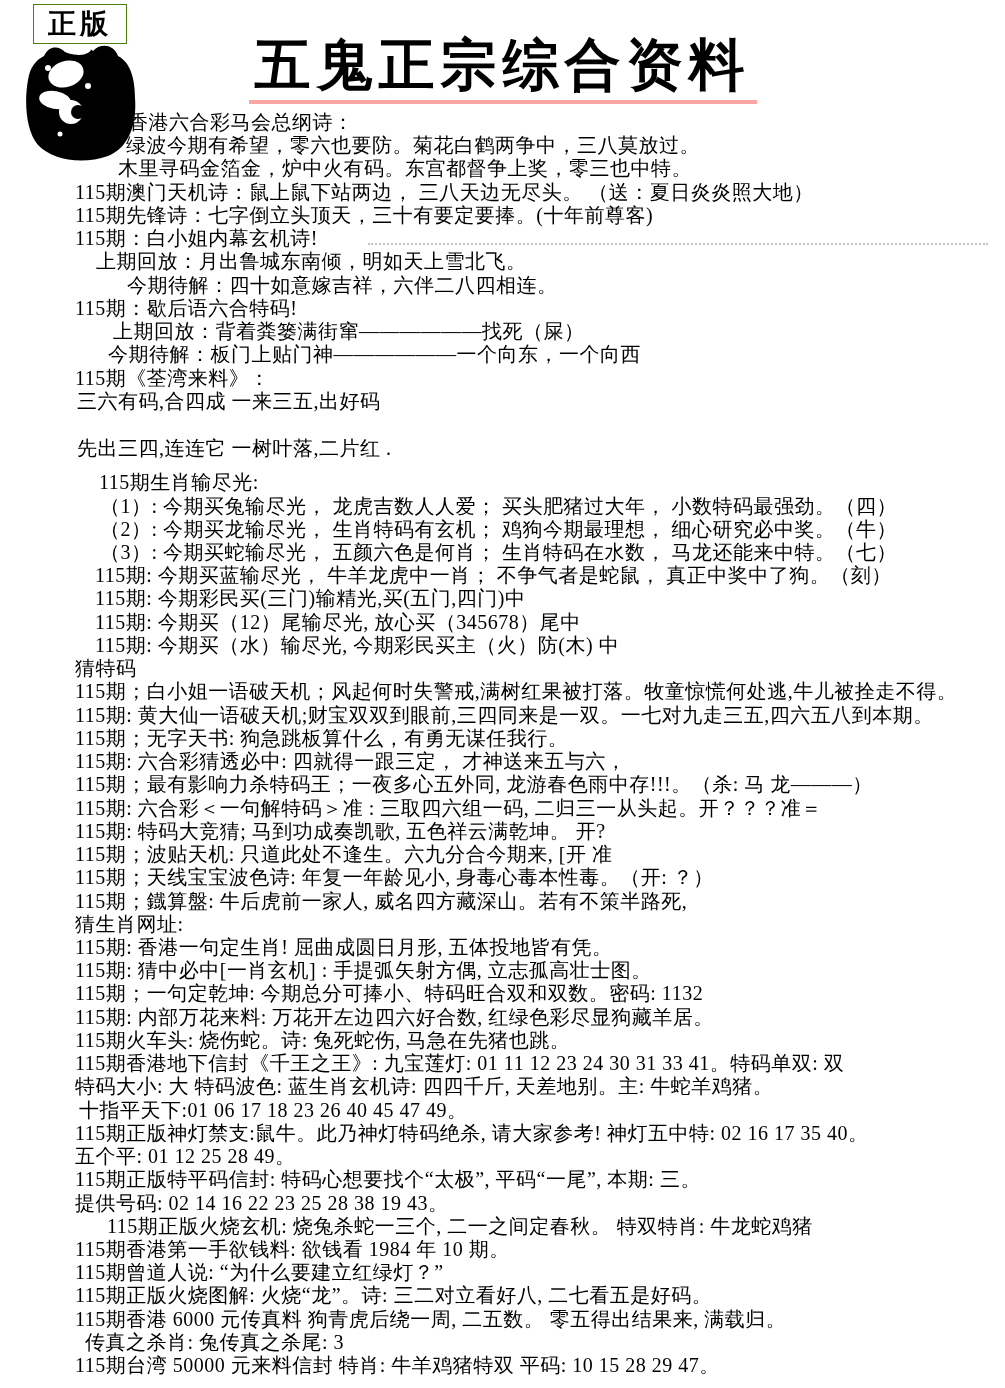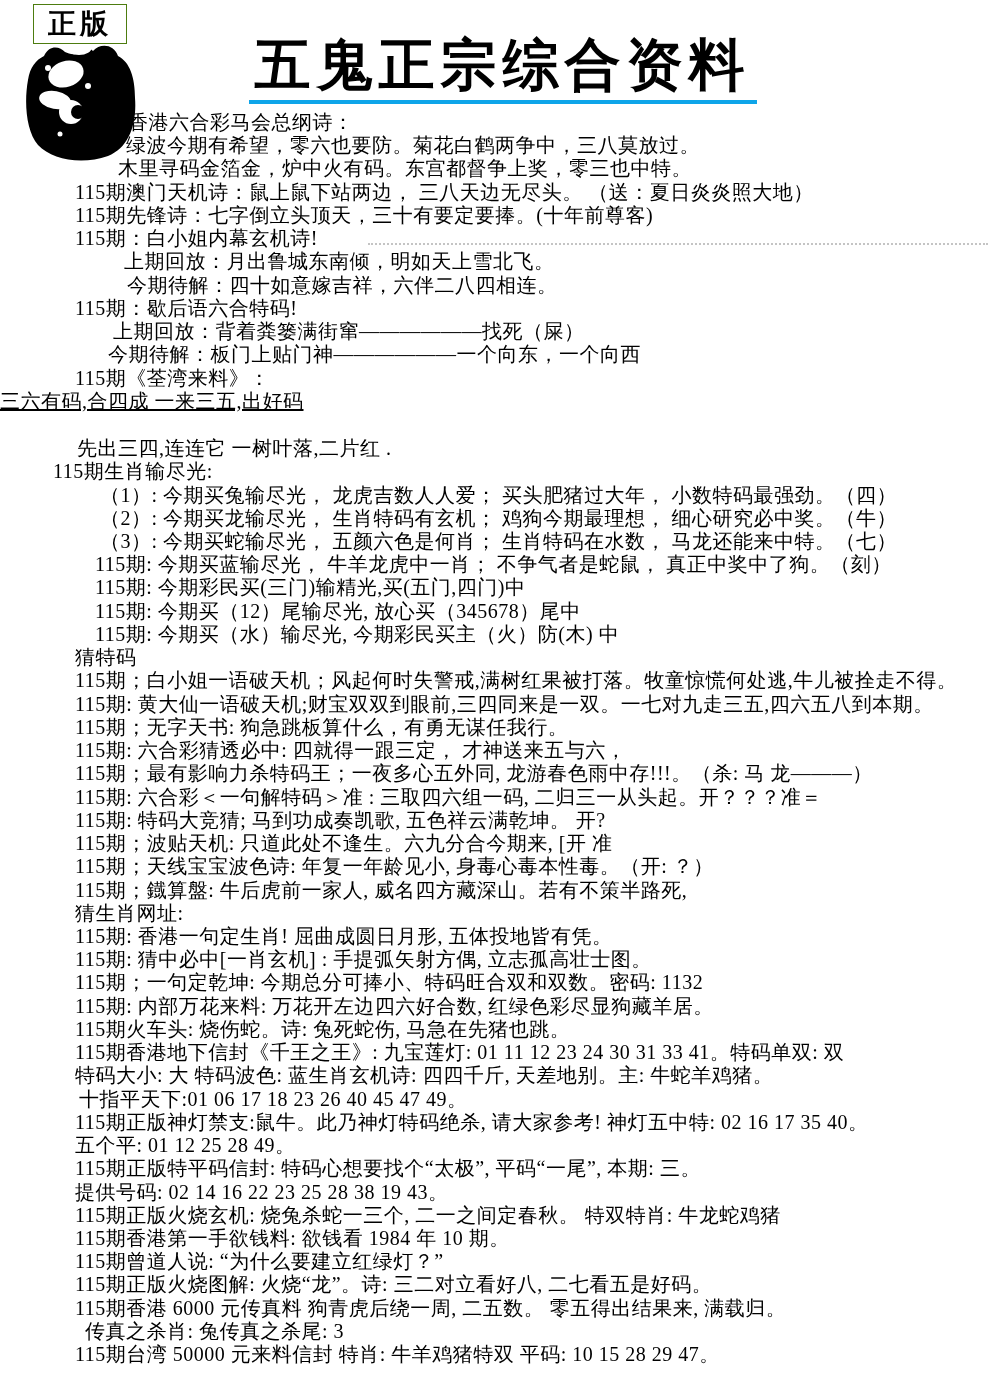--- a/index.html
+++ b/index.html
@@ -13,21 +13,21 @@
   .badge{
     position:absolute;left:33px;top:4px;width:92px;height:38px;
     border:1px solid #4d7c0f;display:flex;align-items:center;justify-content:center;
     font-size:28px;font-weight:bold;letter-spacing:4px;background:#fff;z-index:4;
   }
   .ghost{position:absolute;left:22px;top:38px;z-index:3;}
   .title{
     position:absolute;top:28px;left:0;width:100%;text-align:center;
     font-size:56px;font-weight:bold;letter-spacing:6px;white-space:nowrap;z-index:1;
   }
-  .title .u{border-bottom:4px solid #0ea5e9;padding:0 6px 4px 6px;}
+  .title .u{border-bottom:4px solid #fca5a5;padding:0 6px 4px 6px;}
   
   #content{position:absolute;top:111px;left:0;width:850px;z-index:1;}
   .line{
     height:23.24px;line-height:23.24px;font-size:20px;letter-spacing:0.5px;
     white-space:nowrap;overflow:visible;
   }
   .artifact{
     position:absolute;left:368px;top:243px;width:620px;height:0;
     border-top:2px dotted #c4c4c4;z-index:0;
   }
@@ -66,29 +66,29 @@
 
 <div class="artifact"></div>
 
 <div id="content">
     <div class="line" style="padding-left: 128px;">香港六合彩马会总纲诗：</div>
     <div class="line" style="padding-left: 126px;">绿波今期有希望，零六也要防。菊花白鹤两争中，三八莫放过。</div>
     <div class="line" style="padding-left: 118px;">木里寻码金箔金，炉中火有码。东宫都督争上奖，零三也中特。</div>
     <div class="line" style="padding-left: 75px;">115期澳门天机诗：鼠上鼠下站两边， 三八天边无尽头。 （送：夏日炎炎照大地）</div>
     <div class="line" style="padding-left: 75px;">115期先锋诗：七字倒立头顶天，三十有要定要捧。(十年前尊客)</div>
     <div class="line" style="padding-left: 75px;">115期：白小姐内幕玄机诗!</div>
-    <div class="line" style="padding-left: 96px; margin-left: 28px;">上期回放：月出鲁城东南倾，明如天上雪北飞。</div>
+    <div class="line" style="padding-left: 96px;">上期回放：月出鲁城东南倾，明如天上雪北飞。</div>
     <div class="line" style="padding-left: 127px;">今期待解：四十如意嫁吉祥，六伴二八四相连。</div>
     <div class="line" style="padding-left: 75px;">115期：歇后语六合特码!</div>
     <div class="line" style="padding-left: 113px;">上期回放：背着粪篓满街窜——————找死（屎）</div>
     <div class="line" style="padding-left: 108px;">今期待解：板门上贴门神——————一个向东，一个向西</div>
     <div class="line" style="padding-left: 75px;">115期《荃湾来料》：</div>
-    <div class="line" style=" text-decoration: underline;">三六有码,合四成 一来三五,出好码</div>
+    <div class="line" style="padding-left: 77px;">三六有码,合四成 一来三五,出好码</div>
     <div class="line" style="padding-left: 77px; margin-top: 24px;">先出三四,连连它 一树叶落,二片红 .</div>
-    <div class="line" style="padding-left: 53px;">115期生肖输尽光:</div>
+    <div class="line" style="padding-left: 99px; margin-top: 11px;">115期生肖输尽光:</div>
     <div class="line" style="padding-left: 100px;">（1）: 今期买兔输尽光， 龙虎吉数人人爱； 买头肥猪过大年， 小数特码最强劲。（四）</div>
     <div class="line" style="padding-left: 100px;">（2）: 今期买龙输尽光， 生肖特码有玄机； 鸡狗今期最理想， 细心研究必中奖。（牛）</div>
     <div class="line" style="padding-left: 100px;">（3）: 今期买蛇输尽光， 五颜六色是何肖； 生肖特码在水数， 马龙还能来中特。（七）</div>
     <div class="line" style="padding-left: 95px;">115期: 今期买蓝输尽光， 牛羊龙虎中一肖； 不争气者是蛇鼠， 真正中奖中了狗。（刻）</div>
     <div class="line" style="padding-left: 95px;">115期: 今期彩民买(三门)输精光,买(五门,四门)中</div>
     <div class="line" style="padding-left: 95px;">115期: 今期买（12）尾输尽光, 放心买（345678）尾中</div>
     <div class="line" style="padding-left: 95px;">115期: 今期买（水）输尽光, 今期彩民买主（火）防(木) 中</div>
     <div class="line" style="padding-left: 75px;">猜特码</div>
     <div class="line" style="padding-left: 75px;">115期；白小姐一语破天机；风起何时失警戒,满树红果被打落。牧童惊慌何处逃,牛儿被拴走不得。</div>
     <div class="line" style="padding-left: 75px;">115期: 黄大仙一语破天机;财宝双双到眼前,三四同来是一双。一七对九走三五,四六五八到本期。</div>
@@ -106,20 +106,20 @@
     <div class="line" style="padding-left: 75px;">115期；一句定乾坤: 今期总分可捧小、特码旺合双和双数。密码: 1132</div>
     <div class="line" style="padding-left: 75px;">115期: 内部万花来料: 万花开左边四六好合数, 红绿色彩尽显狗藏羊居。</div>
     <div class="line" style="padding-left: 75px;">115期火车头: 烧伤蛇。诗: 兔死蛇伤, 马急在先猪也跳。</div>
     <div class="line" style="padding-left: 75px;">115期香港地下信封《千王之王》: 九宝莲灯: 01 11 12 23 24 30 31 33 41。特码单双: 双</div>
     <div class="line" style="padding-left: 75px;">特码大小: 大  特码波色: 蓝生肖玄机诗: 四四千斤, 天差地别。主: 牛蛇羊鸡猪。</div>
     <div class="line" style="padding-left: 79px;">十指平天下:01 06 17 18 23 26 40 45 47 49。</div>
     <div class="line" style="padding-left: 75px;">115期正版神灯禁支:鼠牛。此乃神灯特码绝杀, 请大家参考! 神灯五中特: 02 16 17 35 40。</div>
     <div class="line" style="padding-left: 75px;">五个平: 01 12 25 28 49。</div>
     <div class="line" style="padding-left: 75px;">115期正版特平码信封:  特码心想要找个“太极”, 平码“一尾”, 本期: 三。</div>
     <div class="line" style="padding-left: 75px;">提供号码: 02 14 16 22 23 25 28 38 19 43。</div>
-    <div class="line" style="padding-left: 75px;">115期正版火烧玄机:  烧兔杀蛇一三个, 二一之间定春秋。 特双特肖: 牛龙蛇鸡猪</div>
+    <div class="line" style="padding-left: 107px;">115期正版火烧玄机:  烧兔杀蛇一三个, 二一之间定春秋。 特双特肖: 牛龙蛇鸡猪</div>
     <div class="line" style="padding-left: 75px;">115期香港第一手欲钱料: 欲钱看 1984 年 10 期。</div>
     <div class="line" style="padding-left: 75px;">115期曾道人说: “为什么要建立红绿灯？”</div>
     <div class="line" style="padding-left: 75px;">115期正版火烧图解: 火烧“龙”。诗: 三二对立看好八, 二七看五是好码。</div>
     <div class="line" style="padding-left: 75px;">115期香港 6000 元传真料 狗青虎后绕一周, 二五数。 零五得出结果来, 满载归。</div>
     <div class="line" style="padding-left: 85px;">传真之杀肖: 兔传真之杀尾: 3</div>
     <div class="line" style="padding-left: 75px;">115期台湾 50000 元来料信封 特肖: 牛羊鸡猪特双 平码: 10 15 28 29 47。</div>
   </div>
 
 </body></html>

